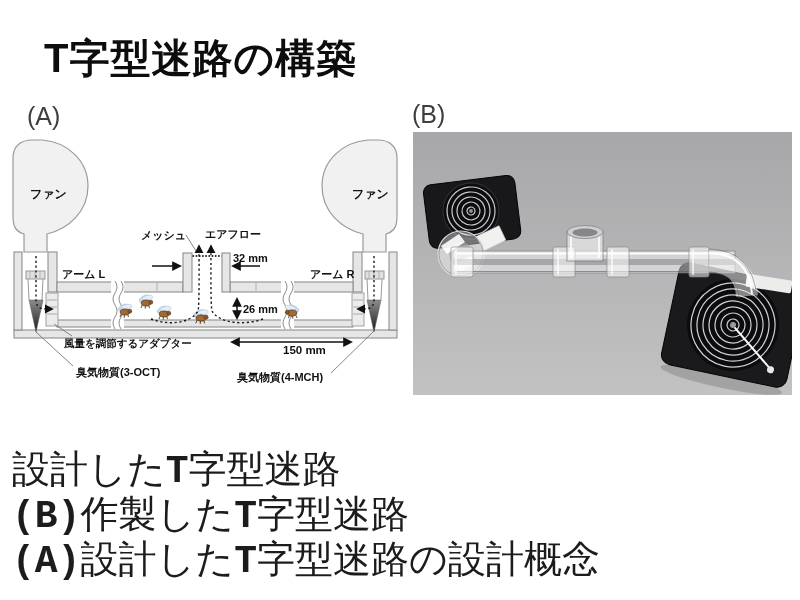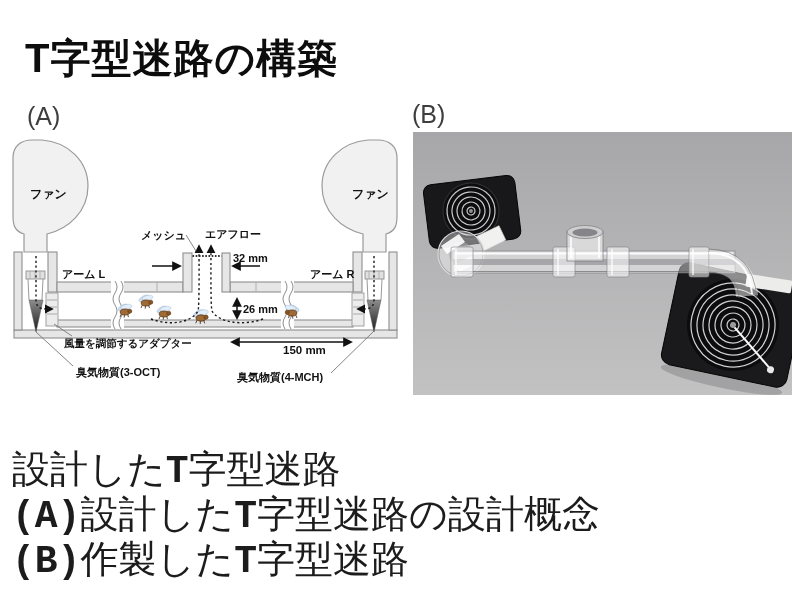--- a/index.html
+++ b/index.html
@@ -1,19 +1,19 @@
 <!DOCTYPE html>
 <html><head>
 <meta charset="utf-8">
 <style>
   html,body{margin:0;padding:0;background:#ffffff;}
   body{width:800px;height:600px;position:relative;overflow:hidden;
        font-family:"Liberation Sans", sans-serif;color:#111;}
   .slide{position:absolute;inset:0;background:#ffffff;}
-  .title{position:absolute;left:25px;top:31px;font-size:40px;font-weight:800;
+  .title{position:absolute;left:44px;top:31px;font-size:40px;font-weight:800;
          letter-spacing:1px;color:#0d0d0d;white-space:nowrap;}
   .fig-label{position:absolute;font-size:25px;font-weight:400;color:#3e3e3e;}
   .fig-a-label{left:27px;top:102px;}
   .fig-b-label{left:412px;top:100px;}
   .diagram{position:absolute;left:0;top:130px;width:410px;height:270px;}
   .photo{position:absolute;left:413px;top:132px;width:379px;height:263px;}
   .caption{position:absolute;left:12px;top:449px;font-size:38px;line-height:45px;
            color:#1c1c1c;white-space:nowrap;font-family:Liberation Mono, monospace;}
   .caption .b{font-weight:bold;}
   svg text{font-family:"Liberation Sans", sans-serif;fill:#111;}
@@ -227,17 +227,17 @@
         <path d="M296,129 Q332,130 334,164" stroke="rgba(255,255,255,0.5)" stroke-width="22" fill="none"></path>
         <path d="M296,117 Q340,118 344,166" stroke="rgba(120,120,125,0.65)" stroke-width="1" fill="none"></path>
         <path d="M296,140 Q326,142 326,166" stroke="rgba(120,120,125,0.65)" stroke-width="1" fill="none"></path>
         <path d="M296,121 Q336,122 339,162" stroke="rgba(255,255,255,0.9)" stroke-width="2" fill="none"></path>
       </g>
     </svg>
   </div>
 
   <div class="caption">
     <div><span>設計した</span><span class="b">T</span><span>字型迷路</span></div>
+    <div><span class="b">(B)</span><span>作製した</span><span class="b">T</span><span>字型迷路</span></div>
     <div><span class="b">(A)</span><span>設計した</span><span class="b">T</span><span>字型迷路の設計概念</span></div>
-    <div><span class="b">(B)</span><span>作製した</span><span class="b">T</span><span>字型迷路</span></div>
   </div>
 
 </div>
 
 </body></html>

